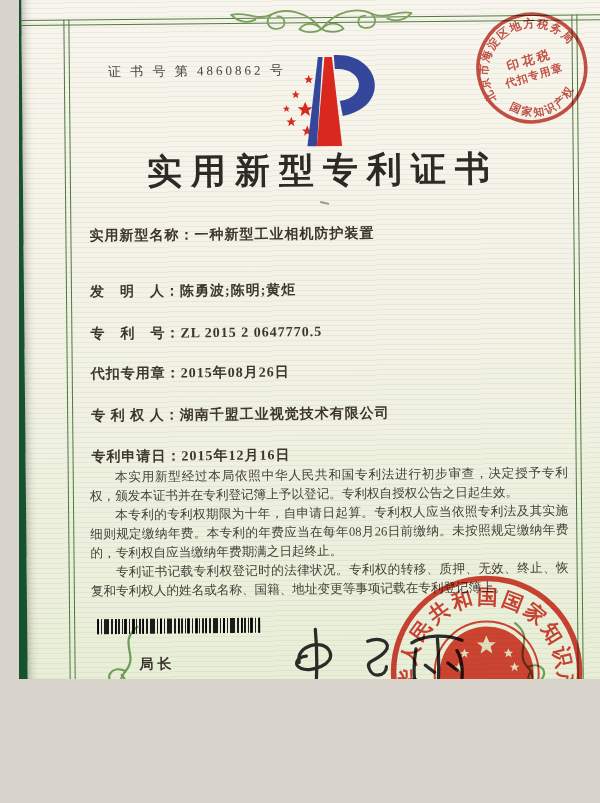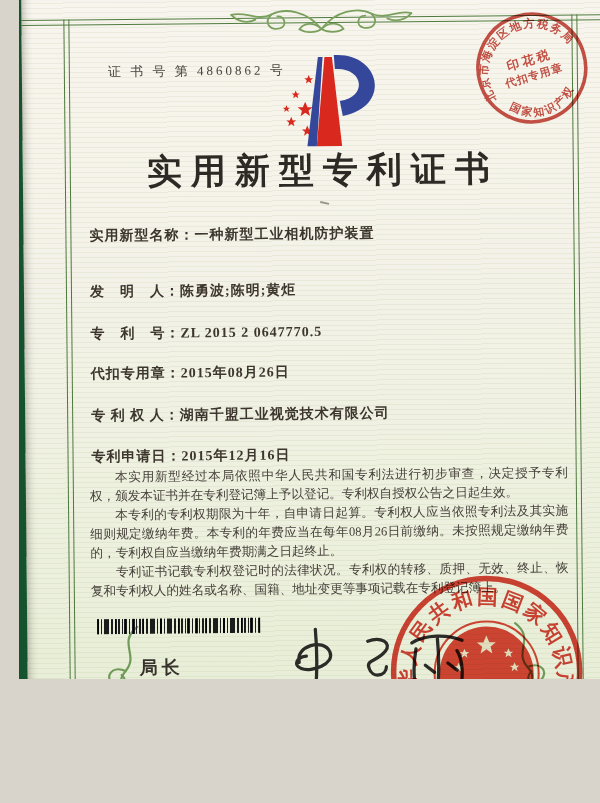--- a/index.html
+++ b/index.html
@@ -34,21 +34,21 @@
   .artifact{position:absolute;left:297px;top:207px;width:9px;height:2px;background:#9a948c;transform:rotate(12deg);}
   .field{position:absolute;left:66px;font-size:14px;color:#3c362e;font-weight:600;letter-spacing:1px;white-space:nowrap;}
   .f0{top:230px}.f1{top:286px}.f2{top:328px}.f3{top:368px}.f4{top:410px}.f5{top:451px}
   .body-text{position:absolute;left:64px;top:471px;width:478px;color:#46403a;}
   .body-text p{margin:0;font-size:12.6px;line-height:19px;text-align:justify;text-indent:2em;font-weight:500;}
   .barcode{position:absolute;left:70px;top:622px;width:163px;height:15px;
     background:
       repeating-linear-gradient(90deg,#1c1c1c 0 1.5px,transparent 1.5px 3.5px),
       repeating-linear-gradient(90deg,#1c1c1c 0 2px,transparent 2px 9px);
     background-blend-mode:multiply;}
-  .officer-title{position:absolute;left:112px;top:659px;font-size:18px;font-weight:600;letter-spacing:4px;color:#37322b;text-align:right;}
+  .officer-title{position:absolute;left:112px;top:659px;font-size:14px;font-weight:600;letter-spacing:4px;color:#37322b;text-align:right;}
   .officer-name{position:absolute;left:104px;top:691px;font-size:15px;font-weight:600;letter-spacing:3px;color:#37322b;font-family:Liberation Mono, monospace;}
   .signature{position:absolute;left:243px;top:628px;width:205px;height:108px;}
   
   .seal{position:absolute;left:349px;top:568px;width:220px;height:220px;opacity:.93;mix-blend-mode:multiply;}
   .seal-date{position:absolute;left:356px;top:699px;width:210px;font-size:16.5px;font-weight:700;
     letter-spacing:2px;color:#3f1c12;transform:rotate(-3.5deg);white-space:nowrap;}
   .stamp{position:absolute;left:451px;top:16px;width:118px;height:118px;transform:rotate(-16deg);opacity:.88;mix-blend-mode:multiply;}
   .footer{position:absolute;left:0;right:0;bottom:38px;text-align:center;font-size:11.5px;letter-spacing:2px;color:#4a453e;}
   .logo{position:absolute;left:238px;top:54px;width:150px;height:106px;}
   svg text{font-family:"Liberation Serif","DejaVu Serif",serif;}

